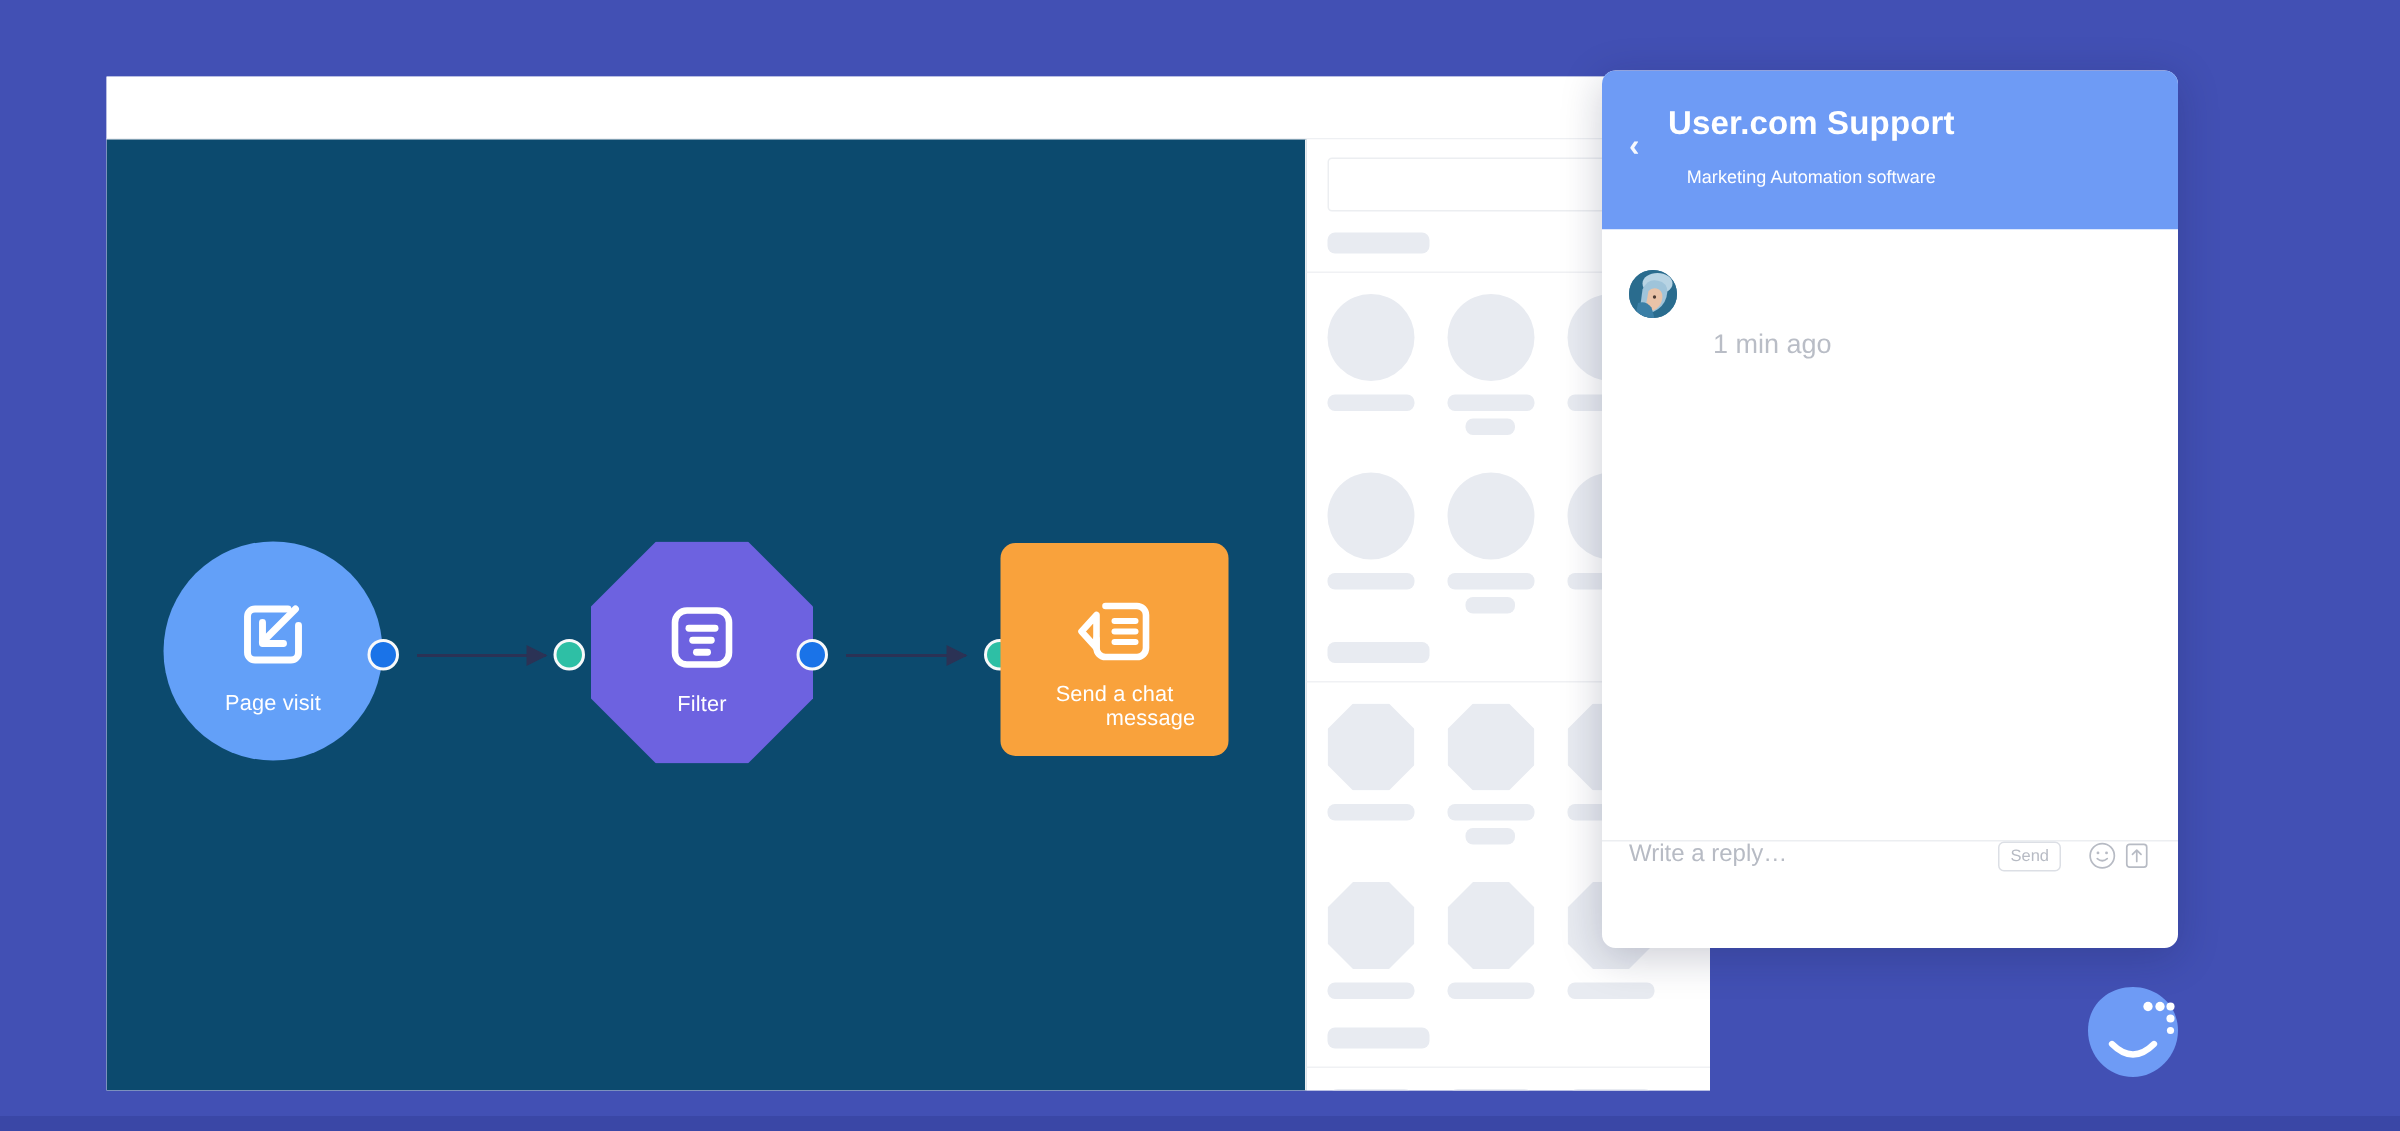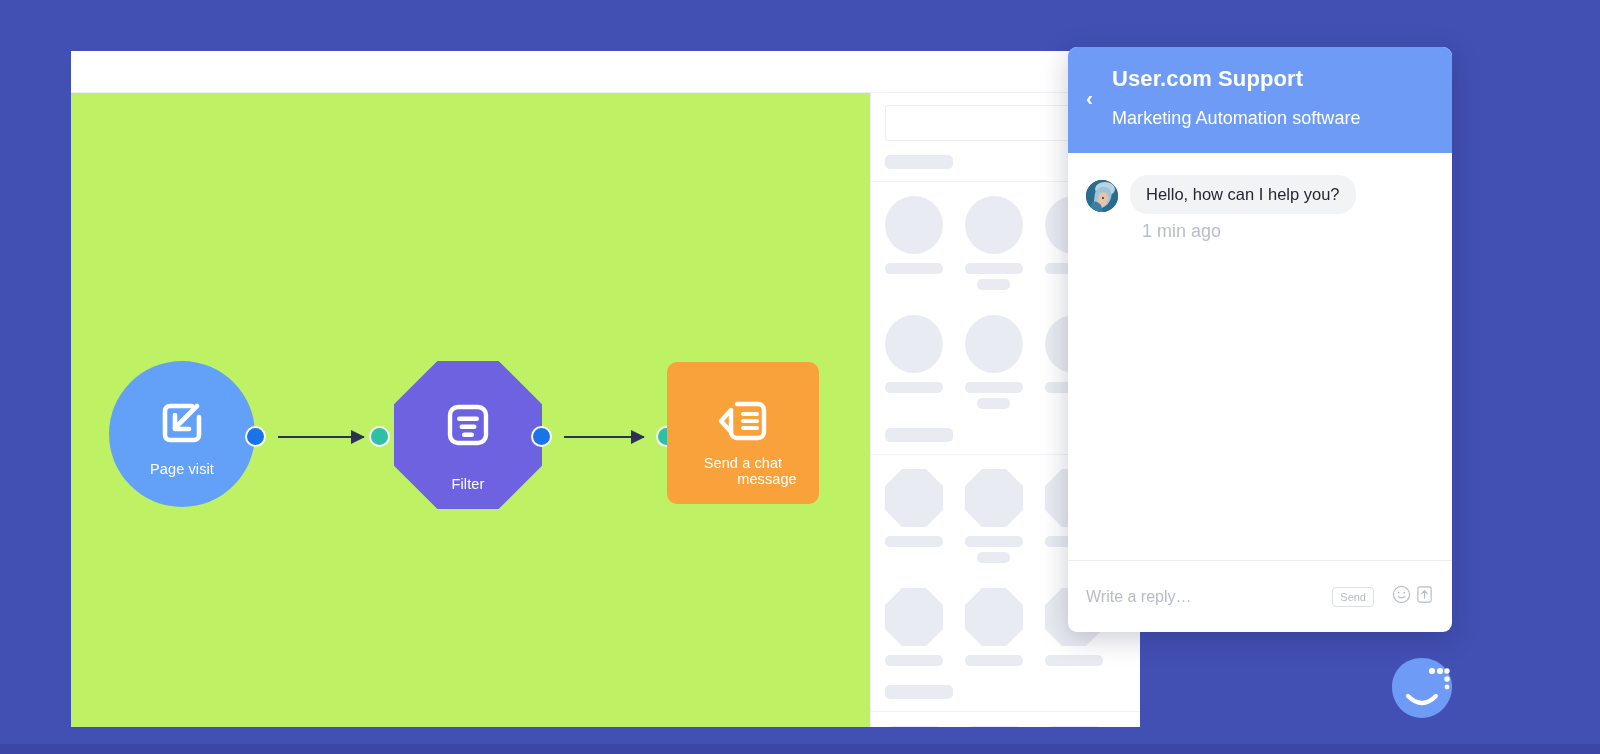--- a/index.html
+++ b/index.html
@@ -22,21 +22,21 @@
     width: 1069px; height: 676px;
     background: #ffffff;
     overflow: hidden;
   }
   .app-topbar {
     position: absolute; left: 0; top: 0; width: 1069px; height: 42px;
     background: #ffffff; border-bottom: 1px solid #eef0f3;
   }
   .canvas {
     position: absolute; left: 0; top: 42px; width: 800px; height: 634px;
-    background: #bef264;
+    background: #0c4a6e;
     border-right: 1px solid #eceef1;
   }
 
   
   .node-label {
     position: absolute; left: 0; right: 0;
     text-align: center; color: #fff;
     font-size: 14.5px; line-height: 15px;
     letter-spacing: .1px;
   }
@@ -51,21 +51,21 @@
   .node-circle .node-label { top: 101px; }
 
   .node-octagon {
     position: absolute; left: 323px; top: 268px;
     width: 148px; height: 148px;
     background: #6d62e0;
     clip-path: polygon(29.3% 0%, 70.7% 0%, 100% 29.3%, 100% 70.7%,
                        70.7% 100%, 29.3% 100%, 0% 70.7%, 0% 29.3%);
   }
   .node-octagon .node-icon { top: 39px; }
-  .node-octagon .node-label { top: 116px; }
+  .node-octagon .node-label { top: 102px; }
 
   .node-square {
     position: absolute; left: 596px; top: 269px;
     width: 152px; height: 142px; border-radius: 10px;
     background: #f9a council; background: #f9a23c;
   }
   .node-square .node-icon { top: 36px; }
   .node-square .node-label { top: 94px; }
 
   
@@ -123,38 +123,38 @@
   .chat-header {
     height: 106px; background: #6e9bf5; color: #fff;
     display: flex; align-items: center; padding: 0 18px 6px 18px;
     flex: 0 0 auto;
   }
   .chat-back {
     width: 26px; font-size: 21px; line-height: 1; color: #fff;
     font-weight: bold; flex: 0 0 auto; opacity: .95;
   }
   .chat-title { font-size: 22px; font-weight: bold; letter-spacing: .1px; }
-  .chat-subtitle { font-size: 18px; margin-top: 16px; letter-spacing: .05px; text-align: center; }
+  .chat-subtitle { font-size: 12px; margin-top: 16px; letter-spacing: .05px; text-align: center; }
 
   .chat-body { flex: 1 1 auto; padding: 22px 18px 0 18px; background: #fff; }
   .msg-row { display: flex; align-items: flex-start; gap: 12px; }
   .avatar {
     width: 32px; height: 32px; border-radius: 50%;
     flex: 0 0 auto; overflow: hidden; margin-top: 5px;
     background: #2f6f96;
   }
   .msg-bubble {
     background: #f2f3f5; border-radius: 18px;
     padding: 10px 16px; font-size: 16.5px; color: #222733;
   }
   .msg-time { font-size: 18px; color: #b9bdc6; margin: 7px 0 0 56px; }
 
   .chat-footer {
     flex: 0 0 auto; height: 72px; border-top: 1px solid #eceef1;
-    display: flex; align-items: center; padding: 0 18px;
+    display: flex; align-items: flex-start; padding: 0 18px;
   }
   .reply-placeholder { flex: 1 1 auto; font-size: 16px; color: #b7bbc4; }
   .gif-btn {
     border: 1px solid #dcdfe5; border-radius: 4px; color: #b7bbc4;
     font-size: 11px; padding: 3px 7px; margin-right: 14px;
   }
   .icon-btn { margin-left: 4px; color: #b7bbc4; }
 
   
   .launcher {
@@ -325,23 +325,20 @@
     <div class="msg-row">
       <div class="avatar">
         <svg width="32" height="32" viewBox="0 0 32 32">
           <rect width="32" height="32" fill="#2a6c8e"></rect>
           <ellipse cx="19" cy="9" rx="10" ry="7" fill="#b8d4e4"></ellipse>
           <path d="M9 13 q4 -9 13 -5 q5 3 3 10 q-2 7 -9 10 L7 28 Z" fill="#9fc4da"></path>
           <path d="M13 14 q3 -3 7 -1 q3 2 2 7 q-1 5 -6 7 l-5 -2 Z" fill="#e9c3a8"></path>
           <path d="M6 22 q5 -2 9 3 l2 7 H4 Z" fill="#3b7fa6"></path>
           <circle cx="17" cy="18" r="1.1" fill="#4a3a33"></circle>
         </svg>
-      </div>
-      <div>
-        <div class="msg-bubble">Hello, how can I help you?</div>
       </div>
     </div>
     <div class="msg-time">1 min ago</div>
   </div>
 
   <div class="chat-footer">
     <div class="reply-placeholder">Write a reply…</div>
     <div class="gif-btn">Send</div>
     <span class="icon-btn">
       <svg width="19" height="19" viewBox="0 0 20 20">

